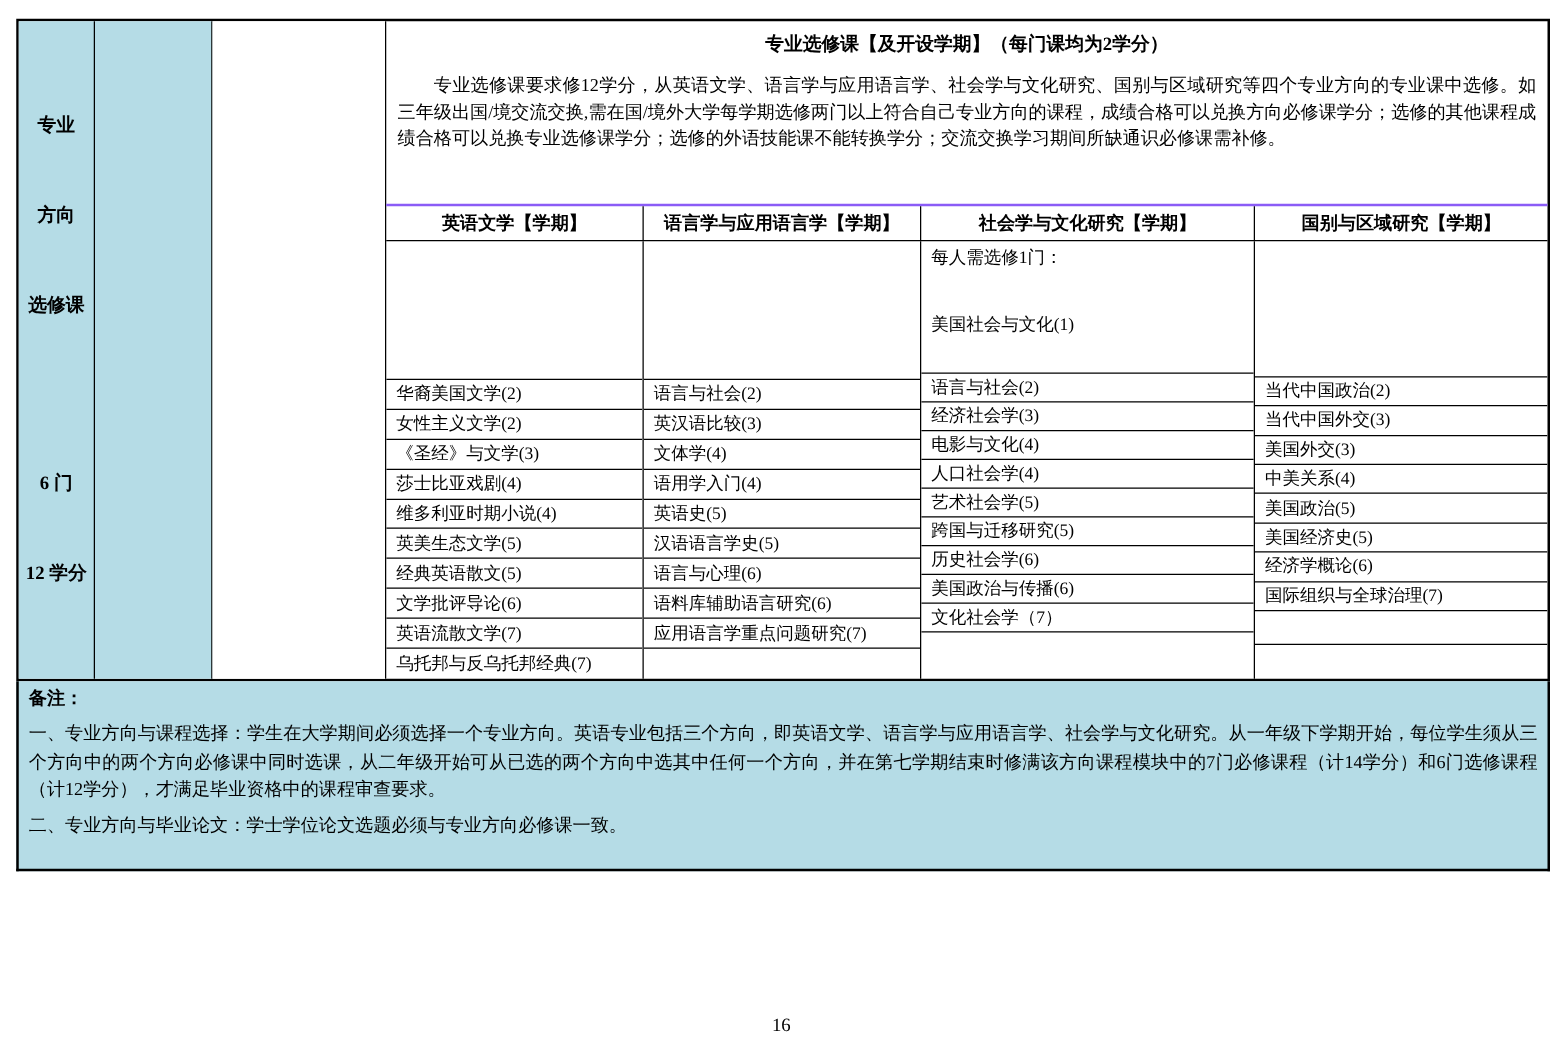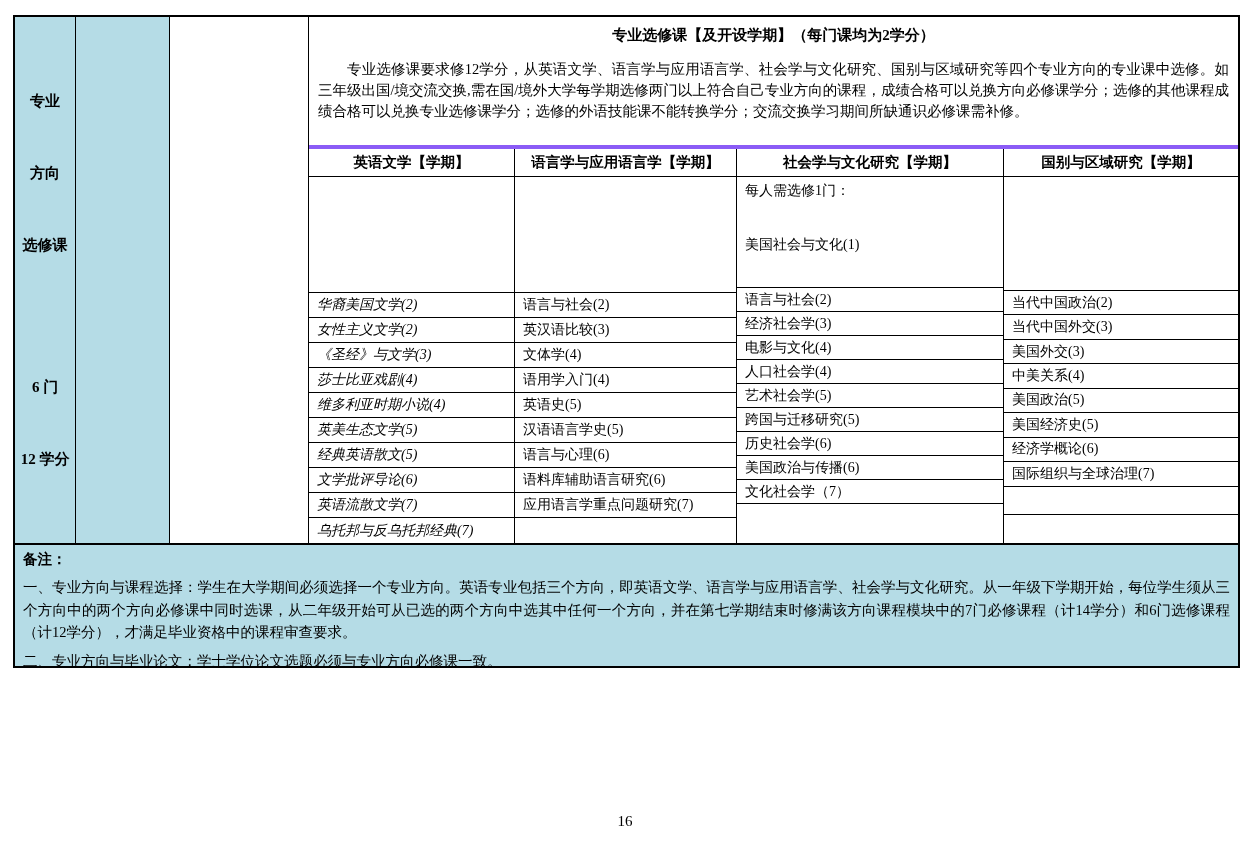--- a/index.html
+++ b/index.html
@@ -12,47 +12,47 @@
     border:2px solid #000; display:flex; background:#fff; }
   .side-cell { border-right:1px solid #000; height:100%; }
   .col-a { width:61px; background:var(--hl); display:flex; flex-direction:column;
     justify-content:center; align-items:center; font-weight:bold; font-size:15px;gap:44px; }
   .col-a .ln { line-height:28px; white-space:nowrap; }
   .col-a .spacer { height:26px; }
   .col-b { width:94px; background:var(--hl); }
   .col-c { width:139px; background:#fff; }
 
   .main { flex:1; display:flex; flex-direction:column; min-width:0; }
-  .top-cell { height:132px; border-bottom:4px solid #8b5cf6; overflow:hidden; }
+  .top-cell { height:148px; border-bottom:2px solid #8b5cf6; overflow:hidden; }
   .elective-title { text-align:center; font-weight:bold; font-size:15px; margin-top:9px; }
   .elective-desc { margin-top:14px; padding:0 9px; font-size:14.5px; line-height:21px;
     text-indent:2em; text-align:justify; }
 
   .header-row { display:flex; height:28px; border-bottom:1px solid #000; }
   .hcell { display:flex; align-items:center; justify-content:center;
     font-weight:bold; font-size:14.5px; border-right:1px solid #000; overflow:hidden; }
   .hcell:last-child, .ccol:last-child { border-right:none;font-family:Liberation Serif, serif; }
   .w1 { width:206px; } .w2 { width:222px; } .w3 { width:267px; } .w4 { flex:1; }
 
   .cols { flex:1; display:flex; min-height:0; }
   .ccol { display:flex; flex-direction:column; border-right:1px solid #000; overflow:hidden; }
   .cell { border-bottom:1px solid #000; display:flex; align-items:center;
     padding-left:8px; font-size:14px; overflow:hidden; white-space:nowrap;gap:32px; }
   .cell:last-child { border-bottom:none; }
-  .c1 .cell { height:25px;font-style:italic; } .c2 .cell { height:25px; }
+  .c1 .cell { height:25px; } .c2 .cell { height:25px; }
   .c3 .cell { height:24px; } .c4 .cell { height:24.5px; }
   .c1 .tall, .c2 .tall { height:116px; } .c3 .tall { height:111px; } .c4 .tall { height:114px; }
   .c2 .fill { height:25px; } .c3 .fill { height:39px; }
   .c4 .fill1 { height:28px; } .c4 .fill2 { height:28.5px; }
   .intro-cell { flex-direction:column; align-items:flex-start; justify-content:flex-start;
     padding-top:3px; }
   .intro-cell .iline { line-height:21.5px; font-size:14px; }
 
   
-  .notes { position:absolute; left:13px; top:545px; width:1227px; height:123px;
+  .notes { position:absolute; left:13px; top:545px; width:1227px; height:152px;
     background:var(--hl); border:2px solid #000; border-top:none; padding:4px 8px 0 8px;
     overflow:hidden; }
   .notes-label { font-weight:bold; font-size:14.5px; line-height:21px; }
   .note-item { font-size:14.5px; line-height:22.5px; text-align:justify; margin-top:6px; }
 
   .page-number { position:absolute; left:0; right:0; top:813px; text-align:center;
     font-size:15px; }
 </style>
 </head>
 <body>

